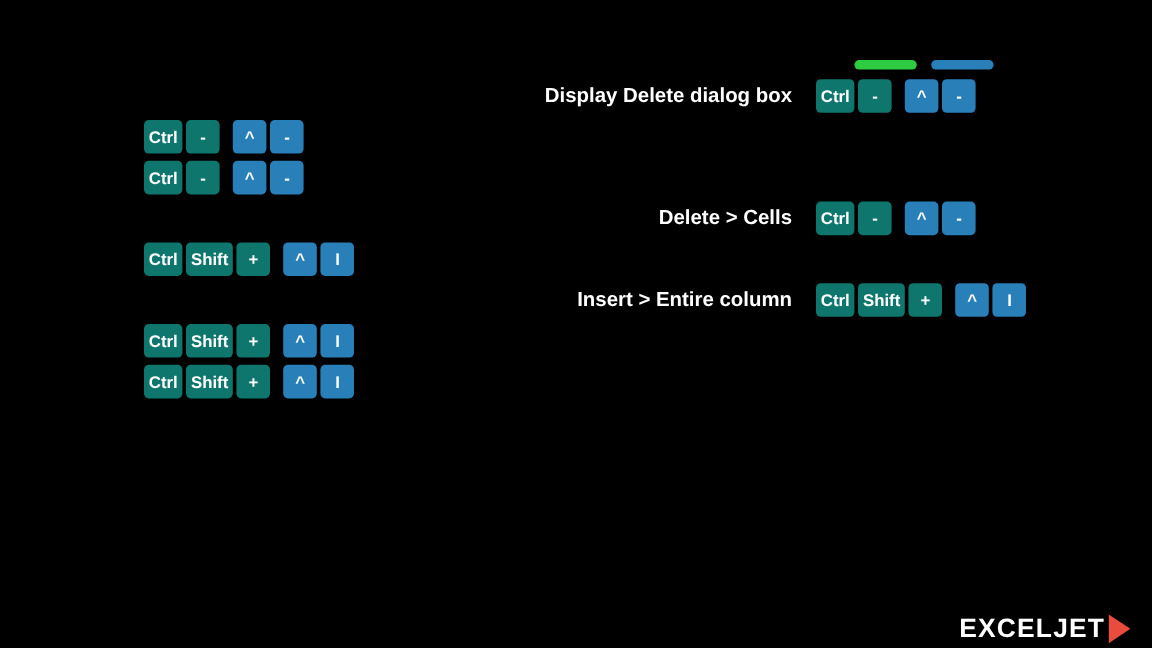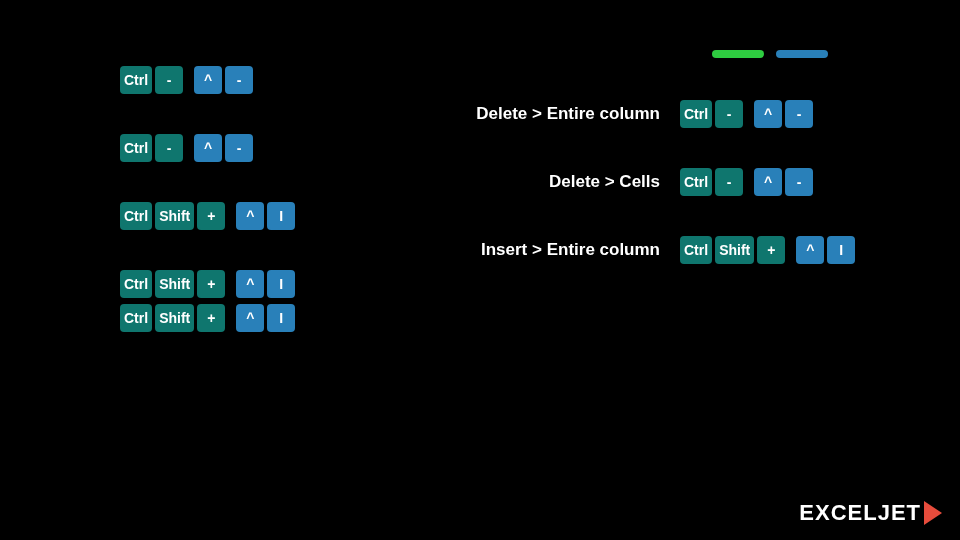--- a/index.html
+++ b/index.html
@@ -84,21 +84,21 @@
       padding: 0 4px;
     }
     .key-green {
       background: #0f766e;
     }
     .key-blue {
       background: #2980b9;
     }
     .logo {
       position: absolute;
-      bottom: 14px;
+      bottom: 3px;
       right: 18px;
       display: flex;
       align-items: center;
     }
     .logo-text {
       font-size: 22px;
       font-weight: 900;
       letter-spacing: 1px;
       color: #fff;
     }
@@ -136,33 +136,33 @@
   <div style="display:flex; gap:3px; margin-right: 8px; width:64px; justify-content:flex-end;">
     <div class="header-win"></div>
   </div>
   <div style="display:flex; gap:3px; width:64px; justify-content:flex-start;">
     <div class="header-mac"></div>
   </div>
 </div>
 
 <div class="shortcuts-table" id="shortcuts-container">
 <div class="shortcut-row">
-      <div class="shortcut-keys">
-        <div class="win-keys">
-          <span class="key key-green">Ctrl</span>
-          <span class="key key-green">-</span>
-        </div>
-        <div class="mac-keys">
-          <span class="key key-blue">^</span>
-          <span class="key key-blue">-</span>
-        </div>
-      </div>
-    </div>
-    <div class="shortcut-row">
-      <div class="shortcut-label">Delete &gt; Entire column</div>
+      <div class="shortcut-label">Display Delete dialog box</div>
+      <div class="shortcut-keys">
+        <div class="win-keys">
+          <span class="key key-green">Ctrl</span>
+          <span class="key key-green">-</span>
+        </div>
+        <div class="mac-keys">
+          <span class="key key-blue">^</span>
+          <span class="key key-blue">-</span>
+        </div>
+      </div>
+    </div>
+    <div class="shortcut-row">
       <div class="shortcut-keys">
         <div class="win-keys">
           <span class="key key-green">Ctrl</span>
           <span class="key key-green">-</span>
         </div>
         <div class="mac-keys">
           <span class="key key-blue">^</span>
           <span class="key key-blue">-</span>
         </div>
       </div>

